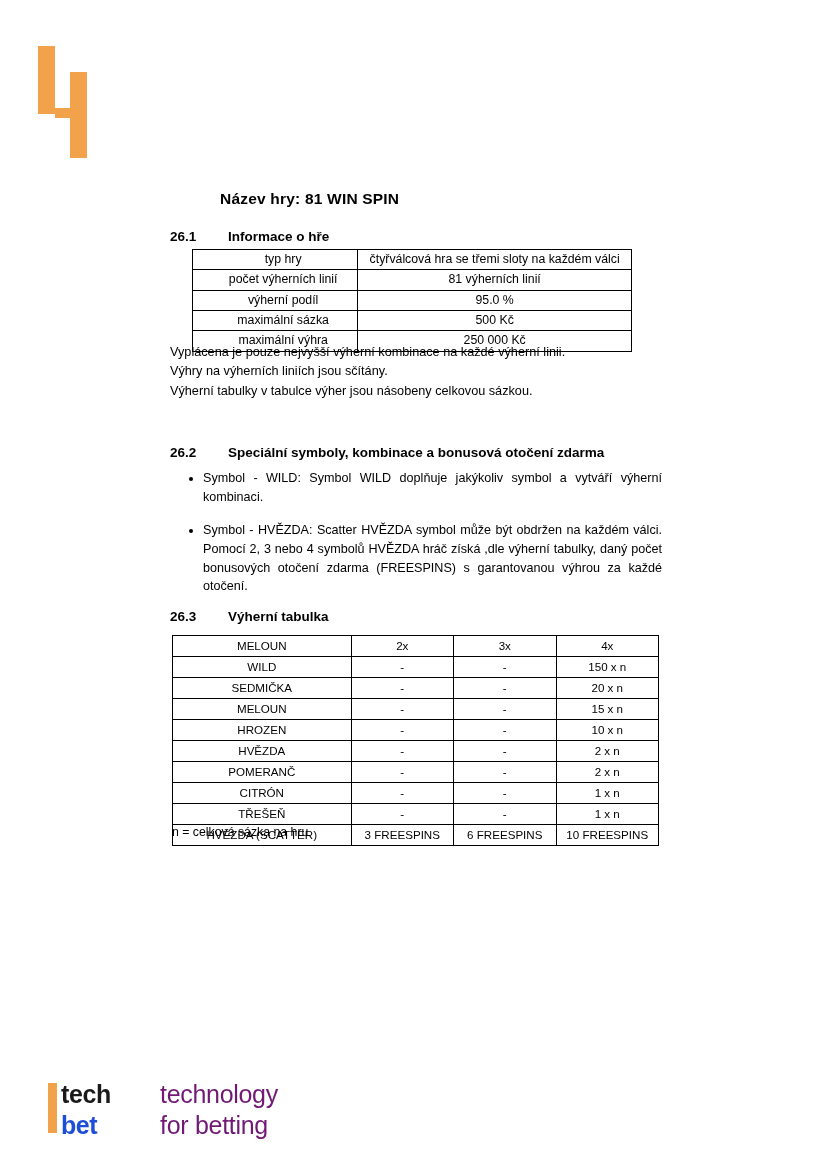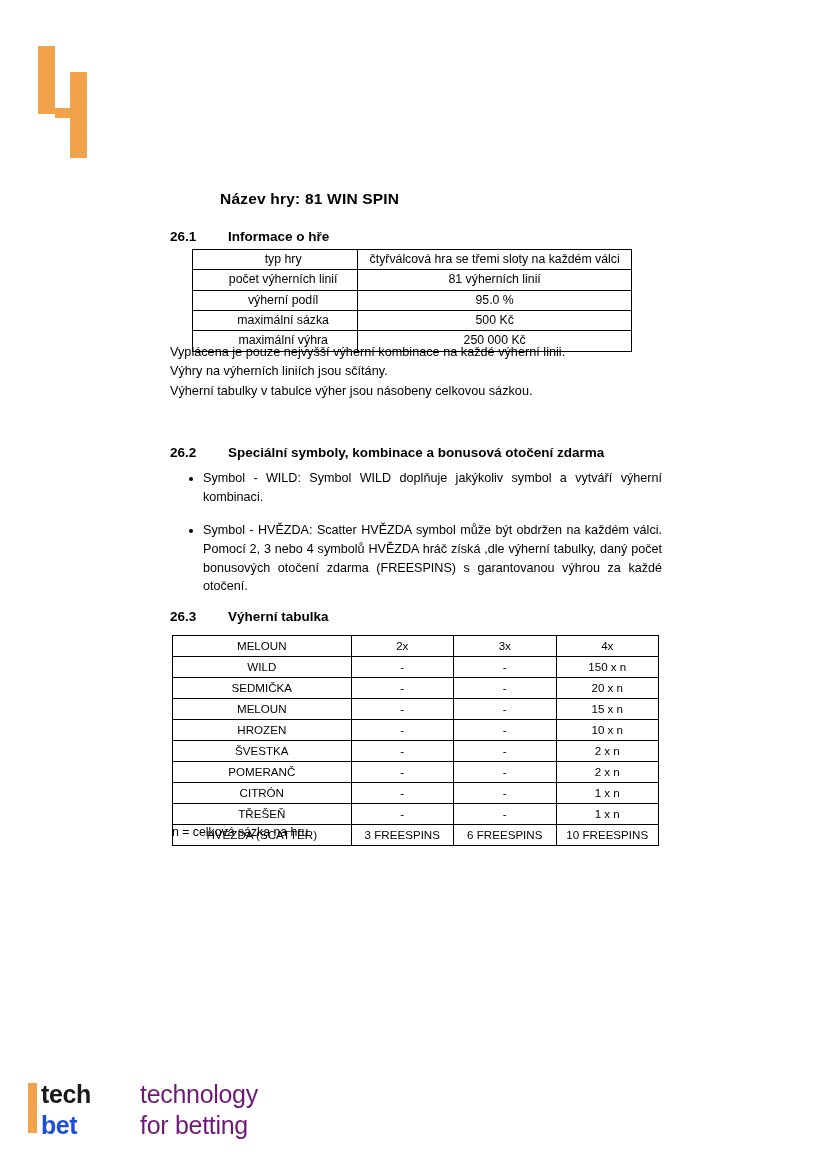--- a/index.html
+++ b/index.html
@@ -147,21 +147,21 @@
   .note {
     position: absolute;
     left: 172px;
     top: 825px;
     font-size: 12.3px;
   }
 
   
   .footer {
     position: absolute;
-    left: 28px;
+    left: 48px;
     bottom: 28px;
     height: 62px;
     width: 420px;
   }
   .footer .fbar {
     position: absolute;
     left: 0;
     top: 4px;
     width: 9px;
     height: 50px;
@@ -277,21 +277,21 @@
         <td class="col">-</td>
         <td class="col">15 x n</td>
       </tr>
       <tr>
         <td class="sym">HROZEN</td>
         <td class="col">-</td>
         <td class="col">-</td>
         <td class="col">10 x n</td>
       </tr>
       <tr>
-        <td class="sym">ŠVESTKA</td>
+        <td class="sym">HVĚZDA</td>
         <td class="col">-</td>
         <td class="col">-</td>
         <td class="col">2 x n</td>
       </tr>
       <tr>
         <td class="sym">POMERANČ</td>
         <td class="col">-</td>
         <td class="col">-</td>
         <td class="col">2 x n</td>
       </tr>

